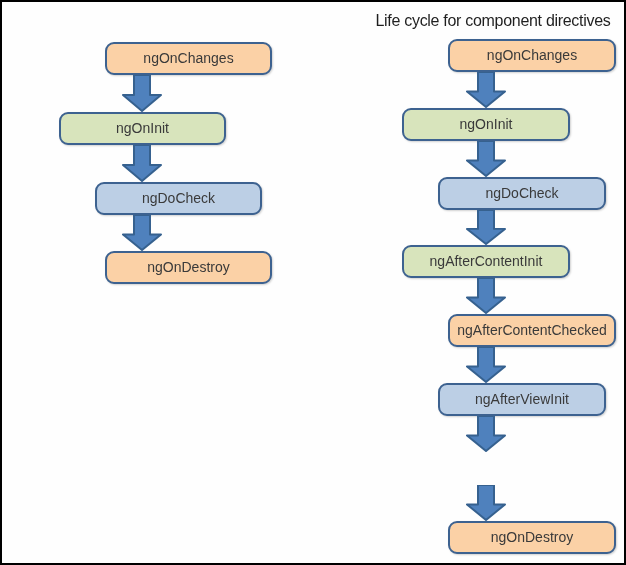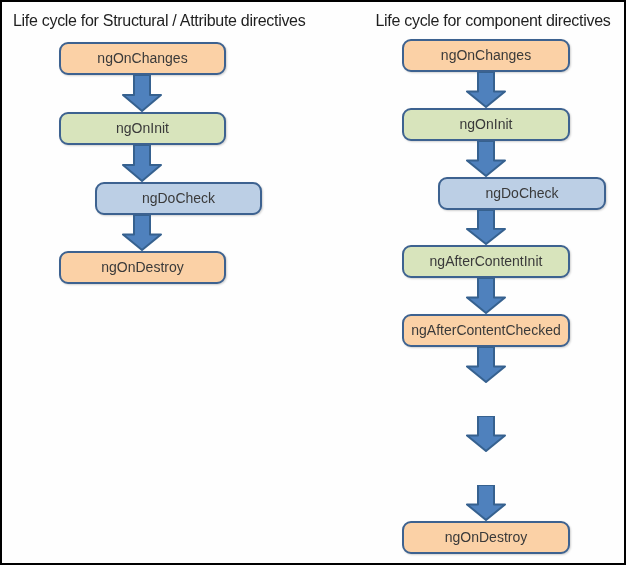--- a/index.html
+++ b/index.html
@@ -28,37 +28,36 @@
     box-sizing: border-box;
     height: 33px;
     border: 2px solid var(--box-border, #3d6290);
     border-radius: 9px;
     text-align: center;
     line-height: 29px;
     font-size: 14px;
     color: #3a3a3a;
     box-shadow: 1px 1px 2px rgba(0,0,0,0.18);
   }
-  .flow-box.orange { background: var(--orange, #fbd1a6); }
+  .flow-box.orange { background: var(--orange, #fbd1a6); margin-left: 46px; }
   .flow-box.green  { background: var(--green,  #d8e4bc); text-align: center; }
   .flow-box.blue   { background: var(--blue,   #bccfe5); margin-left: 36px; }
   .arrow { position: absolute; width: 40px; display: block; }
   .arrow polygon {
     fill: var(--arrow-fill, #4f81bd);
     stroke: var(--arrow-stroke, #36618f);
     stroke-width: 2;
     stroke-linejoin: round;
   }
 </style>
 </head>
 <body>
 
 <div class="canvas">
 
-  <div class="title left-title">Life cycle for Structural / Attribute directives</div>
   <div class="title right-title">Life cycle for component directives</div>
 
   <div class="flow-box orange" style="left:57px;top:40px;width:167px">ngOnChanges</div>
   <div class="flow-box green" style="left:57px;top:110px;width:167px">ngOnInit</div>
   <div class="flow-box blue" style="left:57px;top:180px;width:167px">ngDoCheck</div>
   <div class="flow-box orange" style="left:57px;top:249px;width:167px">ngOnDestroy</div>
 
   <svg class="arrow" style="left:120px;top:73px;height:37px" viewBox="0 0 40 37" preserveAspectRatio="none">
       <polygon points="12,0 28,0 28,20 39,20 20,36 1,20 12,20"></polygon>
     </svg>
@@ -67,20 +66,21 @@
     </svg>
   <svg class="arrow" style="left:120px;top:213px;height:36px" viewBox="0 0 40 37" preserveAspectRatio="none">
       <polygon points="12,0 28,0 28,20 39,20 20,36 1,20 12,20"></polygon>
     </svg>
 
   <div class="flow-box orange" style="left:400px;top:37px;width:168px">ngOnChanges</div>
   <div class="flow-box green" style="left:400px;top:106px;width:168px">ngOnInit</div>
   <div class="flow-box blue" style="left:400px;top:175px;width:168px">ngDoCheck</div>
   <div class="flow-box green" style="left:400px;top:243px;width:168px">ngAfterContentInit</div>
   <div class="flow-box orange" style="left:400px;top:312px;width:168px">ngAfterContentChecked</div>
+  <div class="flow-box blue" style="left:400px;top:381px;width:168px">ngAfterViewInit</div>
   <div class="flow-box orange" style="left:400px;top:519px;width:168px">ngOnDestroy</div>
 
   <svg class="arrow" style="left:464px;top:70px;height:36px" viewBox="0 0 40 37" preserveAspectRatio="none">
       <polygon points="12,0 28,0 28,20 39,20 20,36 1,20 12,20"></polygon>
     </svg>
   <svg class="arrow" style="left:464px;top:139px;height:36px" viewBox="0 0 40 37" preserveAspectRatio="none">
       <polygon points="12,0 28,0 28,20 39,20 20,36 1,20 12,20"></polygon>
     </svg>
   <svg class="arrow" style="left:464px;top:208px;height:35px" viewBox="0 0 40 37" preserveAspectRatio="none">
       <polygon points="12,0 28,0 28,20 39,20 20,36 1,20 12,20"></polygon>

